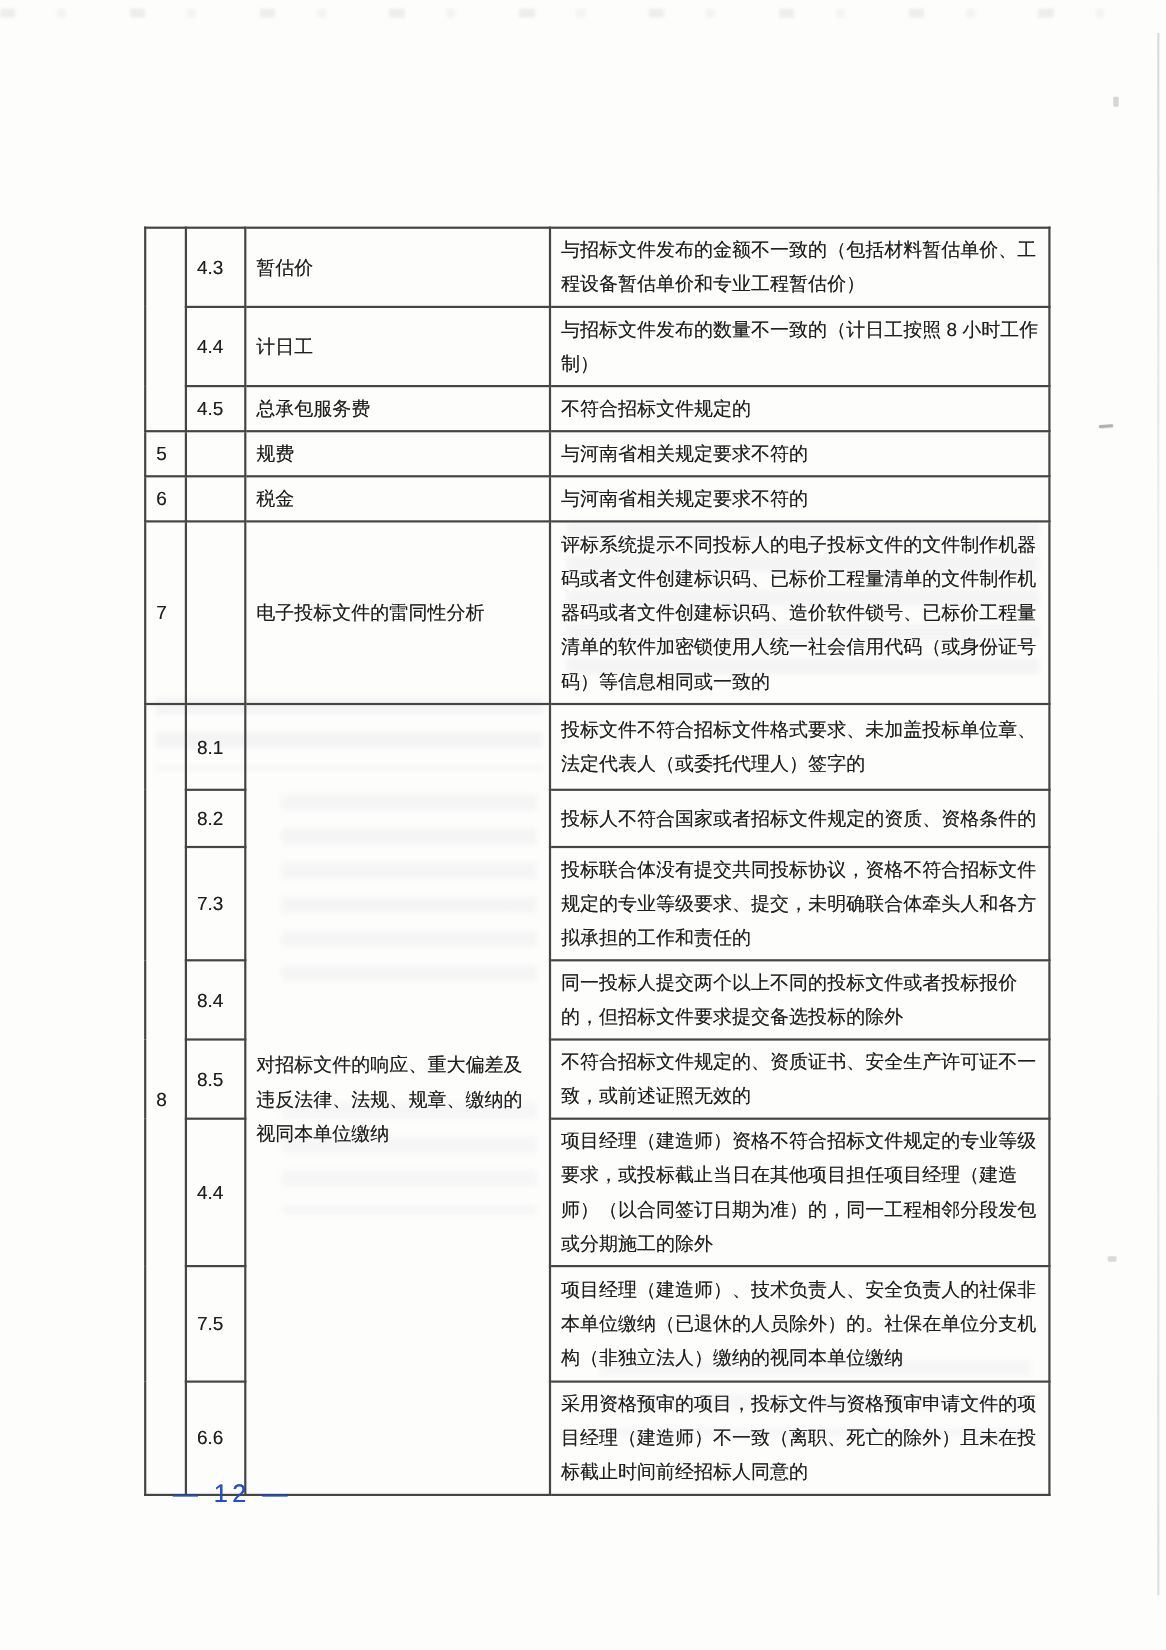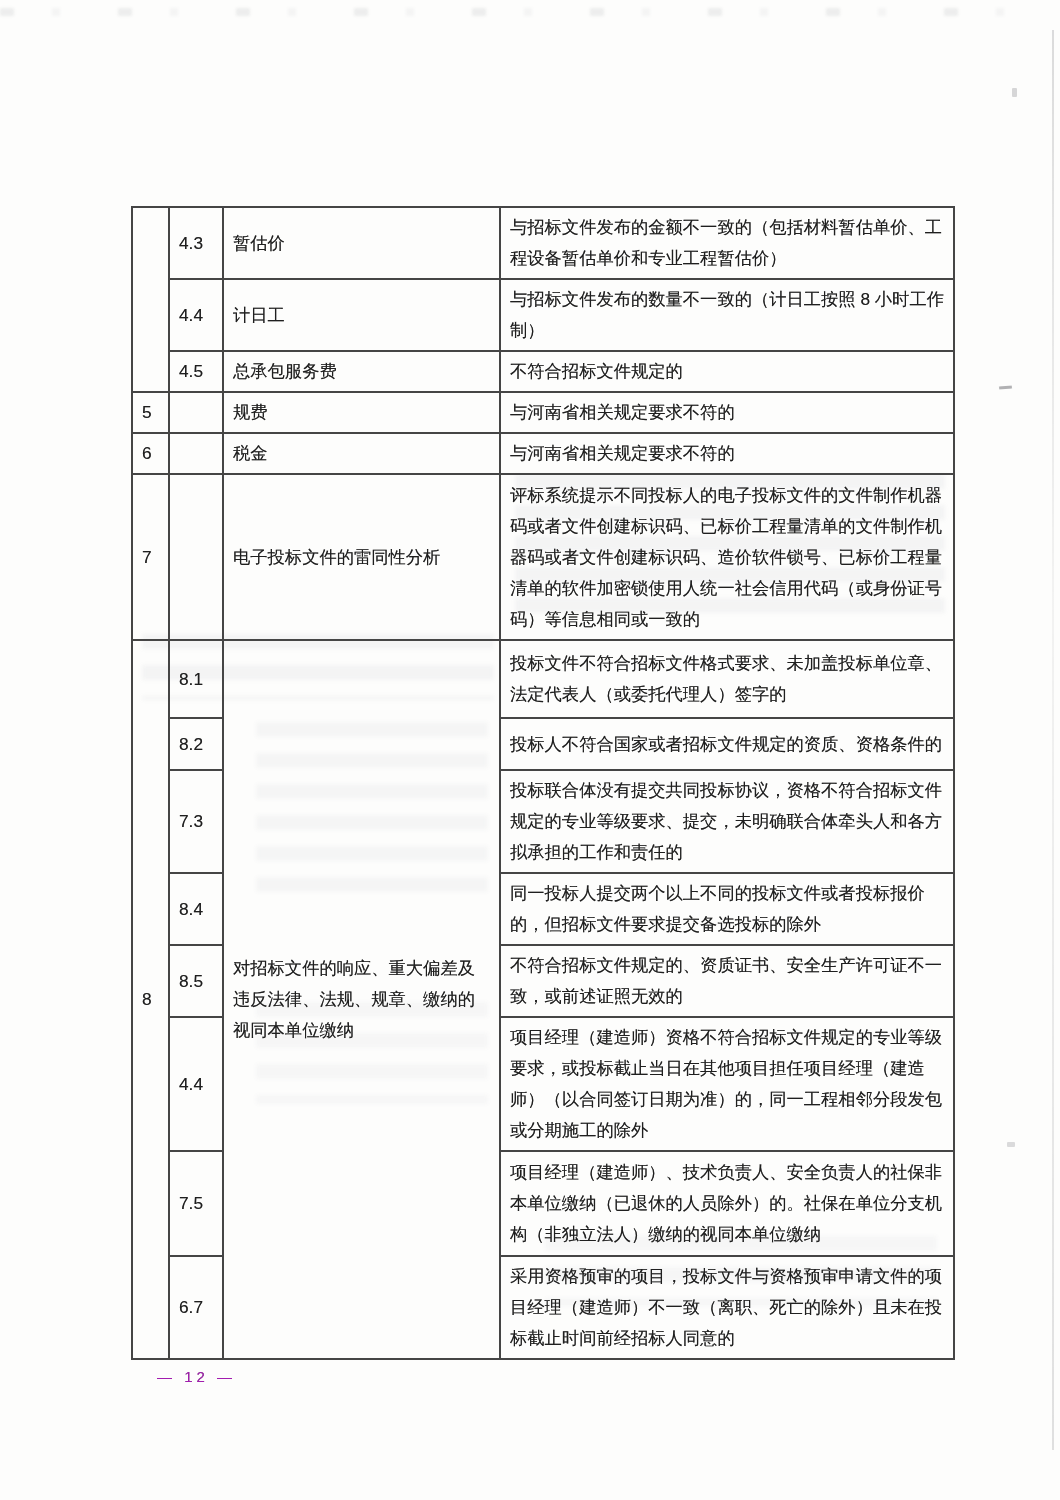--- a/index.html
+++ b/index.html
@@ -55,21 +55,21 @@
     vertical-align:middle;
     overflow:hidden;
     text-align:left;
   }
   td.seq,td.subseq{text-align:center;padding:4px 2px;font-size:18px;}
   td.item{padding:4px 10px;}
   
   table.doc td, .pageno{text-shadow:0 0 .5px rgba(20,20,20,.55);}
   .pageno{
     position:absolute;left:157px;top:1344px;
-    font-size:15px;letter-spacing:4px;color:#a21caf;margin-top:24px;
+    font-size:23px;letter-spacing:4px;color:#1d4ed8;
   }
 </style>
 </head>
 <body>
 
 <div class="page">
 
   <div class="scan-top-noise"></div>
   <div class="scan-right-edge"></div>
   <div class="speck s1"></div>
@@ -148,21 +148,21 @@
       </tr>
       <tr style="height:128px">
         <td class="subseq">4.4</td>
         <td class="desc">项目经理（建造师）资格不符合招标文件规定的专业等级要求，或投标截止当日在其他项目担任项目经理（建造师）（以合同签订日期为准）的，同一工程相邻分段发包或分期施工的除外</td>
       </tr>
       <tr style="height:105px">
         <td class="subseq">7.5</td>
         <td class="desc">项目经理（建造师）、技术负责人、安全负责人的社保非本单位缴纳（已退休的人员除外）的。社保在单位分支机构（非独立法人）缴纳的视同本单位缴纳</td>
       </tr>
       <tr style="height:97px">
-        <td class="subseq">6.7</td>
+        <td class="subseq">6.6</td>
         <td class="desc">采用资格预审的项目，投标文件与资格预审申请文件的项目经理（建造师）不一致（离职、死亡的除外）且未在投标截止时间前经招标人同意的</td>
       </tr>
     </tbody>
   </table>
 
   <div class="pageno">— 12 —</div>
 
 </div>
 
 </body></html>

